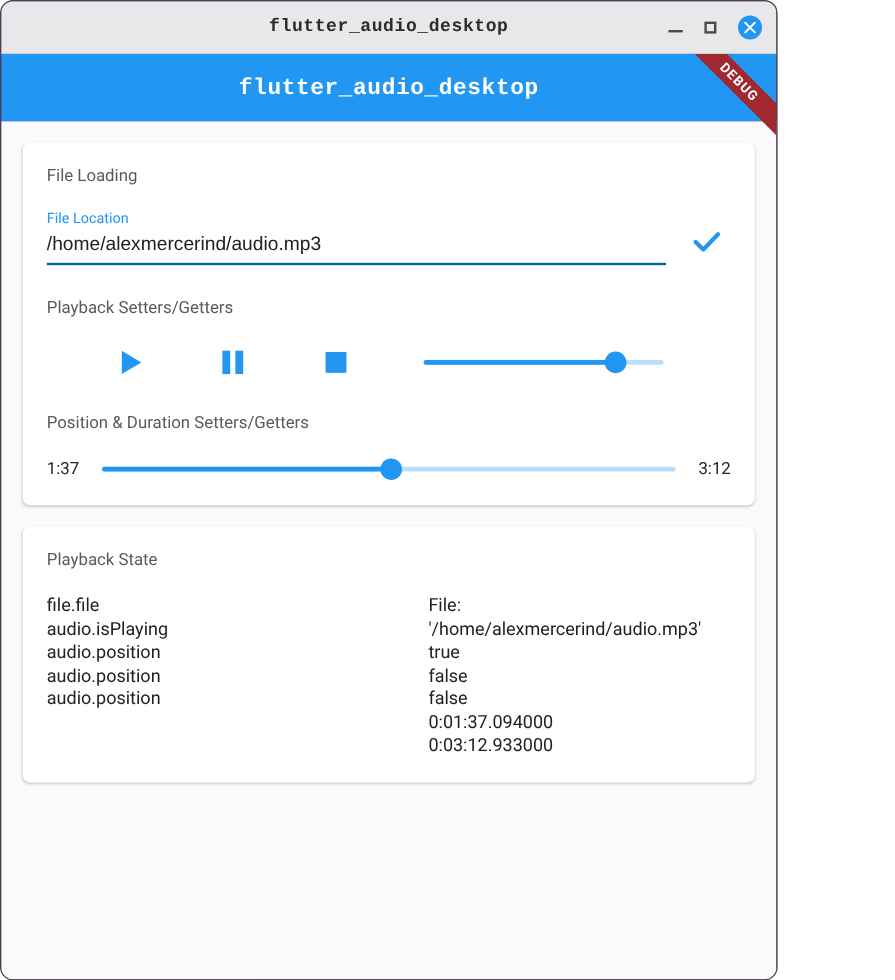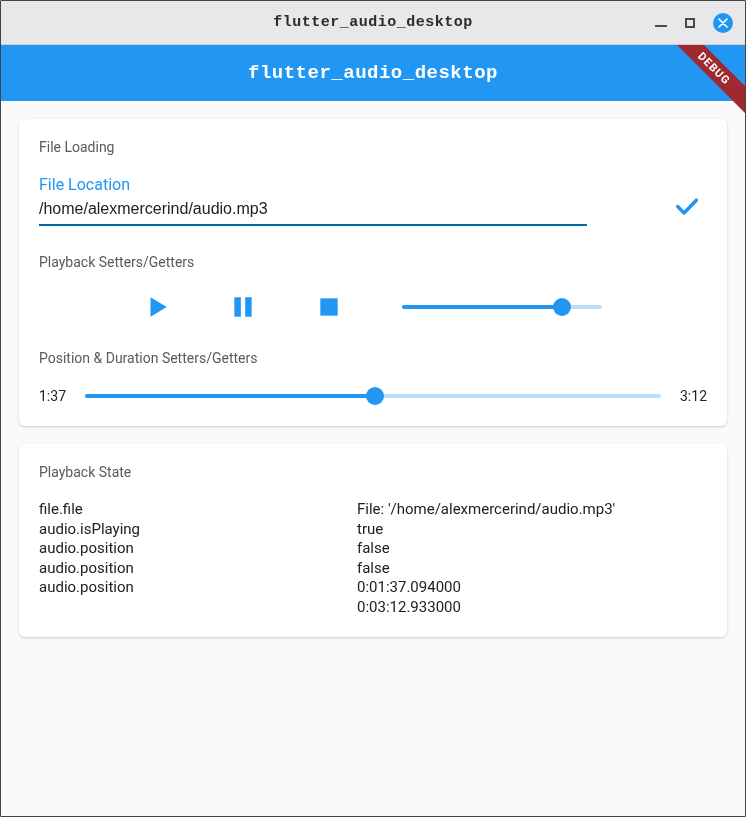--- a/index.html
+++ b/index.html
@@ -4,24 +4,24 @@
   <style>
     * { box-sizing: border-box; margin: 0; padding: 0; }
     body {
       font-family: -apple-system, BlinkMacSystemFont, "Segoe UI", Roboto, Helvetica, Arial, sans-serif;
       background: #fff;
       width: 746px;
       height: 817px;
       overflow: hidden;
     }
     .window {
-      width: 746px;
+      width: 648px;
       height: 817px;
       border: 1px solid #444;
-      border-radius: 1px;
+      border-radius: 11px;
       overflow: hidden;
       background: #701a75;
       position: relative;
     }
     .titlebar {
       height: 44px;
       background: #e8e8ea;
       display: flex;
       align-items: center;
       justify-content: center;
@@ -124,21 +124,21 @@
       display: flex;
       align-items: flex-end;
       gap: 20px;
       margin-bottom: 28px;
     }
     .textfield {
       flex: 1;
       max-width: 548px;
     }
     .textfield-label {
-      font-size: 16px;
+      font-size: 12px;
       color: #2196F3;
       margin-bottom: 2px;
     }
     .textfield-input {
       width: 100%;
       border: none;
       border-bottom: 2px solid #0369a1;
       font-size: 16px;
       padding: 4px 0 6px 0;
       outline: none;

